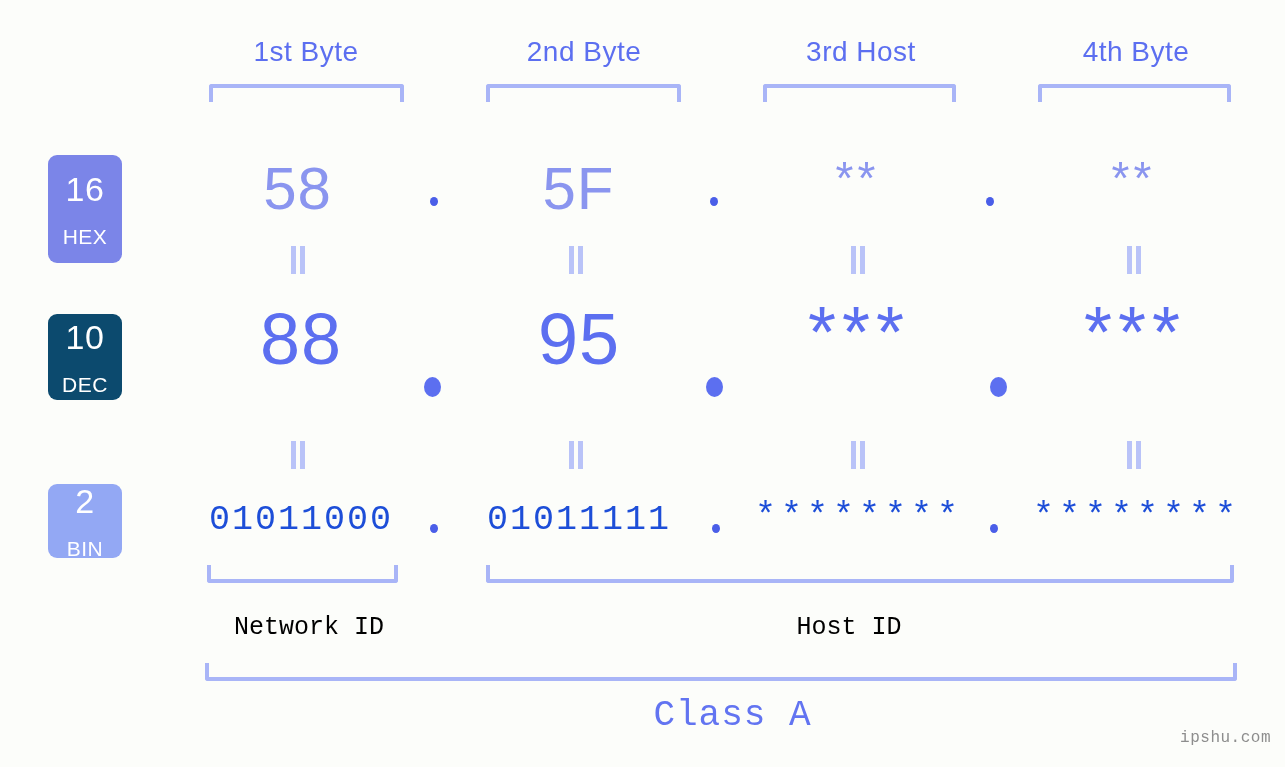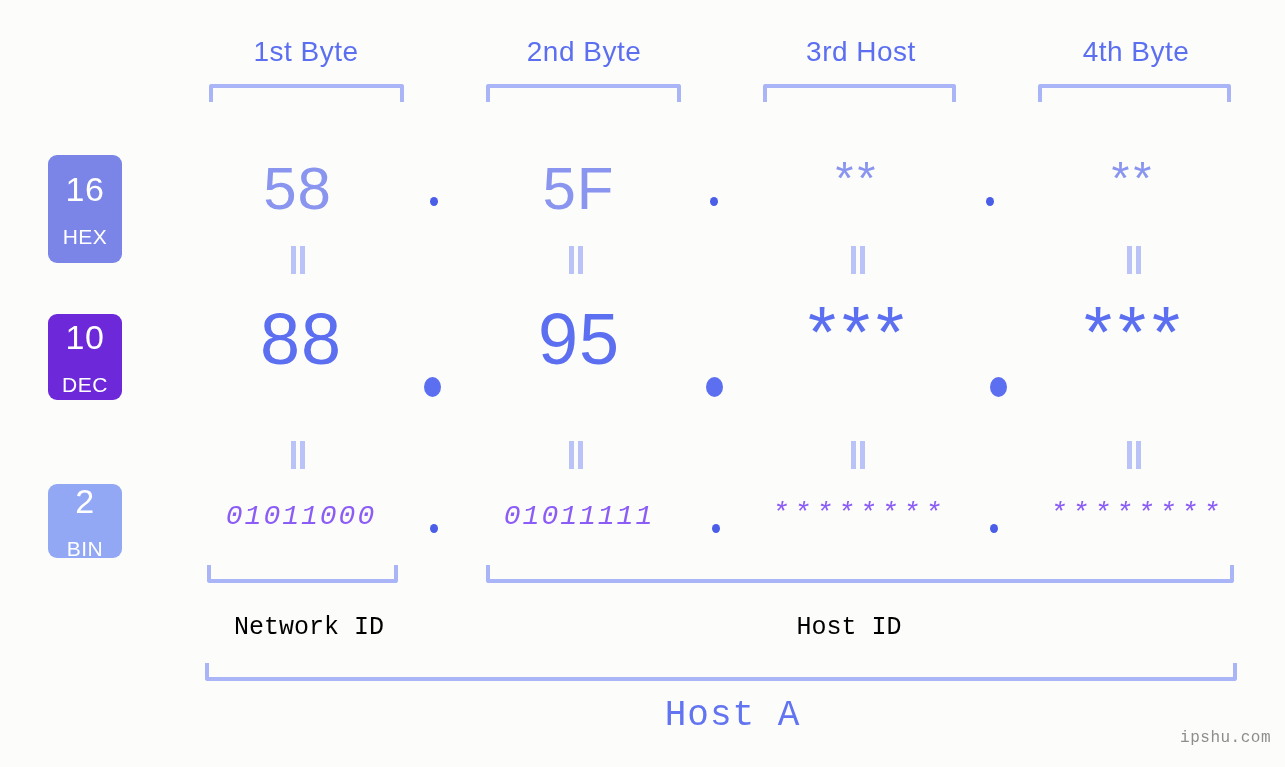--- a/index.html
+++ b/index.html
@@ -95,25 +95,24 @@
     letter-spacing: 4px;
   }
   .dec-cell {
     font-size: 72px;
     color: #5c6ff0;
     font-family: "Liberation Sans", sans-serif;
     letter-spacing: 1px;
   }
   .dec-cell.stars { letter-spacing: 6px; }
   .bin-cell {
-    font-size: 28px;
-    color: #8b5cf6;
+    font-size: 35px;
+    color: #1d4ed8;
     font-family: "Liberation Mono", monospace;
     letter-spacing: 2px;
-    font-style: italic;
   }
   .bin-cell.stars { letter-spacing: 5px; }
 
   
   .dot {
     position: absolute;
     border-radius: 50%;
     background: #5c6ff0;
   }
   .dot-hex { width: 8px; height: 9px; background: #4a5ee8; }
@@ -205,21 +204,21 @@
   </div>
   <div class="eqmark" style="left:850px; top:246px;">
     <i class="a"></i>
       <i class="b"></i>
   </div>
   <div class="eqmark" style="left:1126px; top:246px;">
     <i class="a"></i>
       <i class="b"></i>
   </div>
 
-  <div class="badge" style="left:48px; top:314px; height:86px; background:#6d28d9;">
+  <div class="badge" style="left:48px; top:314px; height:86px; background:#0c4a6e;">
     <span class="num">10</span>
     <span class="unit">DEC</span>
   </div>
 
   <div class="cell dec-cell" style="left:190px; width:222px; top:303px;">88</div>
   <div class="dot dot-dec" style="left:424px; top:377px;"></div>
   <div class="cell dec-cell" style="left:468px; width:222px; top:303px;">95</div>
   <div class="dot dot-dec" style="left:706px; top:377px;"></div>
   <div class="cell dec-cell stars" style="left:748px; width:222px; top:296px;">***</div>
   <div class="dot dot-dec" style="left:990px; top:377px;"></div>
@@ -255,17 +254,17 @@
   <div class="dot dot-bin" style="left:990px; top:524px;"></div>
   <div class="cell bin-cell stars" style="left:1026px; width:222px; top:500px;">********</div>
 
   <div class="bracket bracket-up" style="left:207px; width:191px; top:565px;"></div>
   <div class="bracket bracket-up" style="left:486px; width:748px; top:565px;"></div>
 
   <div class="idlabel" style="left:190px; width:238px; top:615px;">Network ID</div>
   <div class="idlabel" style="left:733px; width:232px; top:615px;">Host ID</div>
 
   <div class="bracket bracket-up" style="left:205px; width:1032px; top:663px;"></div>
-  <div class="classlabel" style="left:600px; width:265px; top:698px;">Host A</div>
+  <div class="classlabel" style="left:600px; width:265px; top:698px;">Class A</div>
 
   <div class="watermark">ipshu.com</div>
 
 </div>
 
 </body></html>

